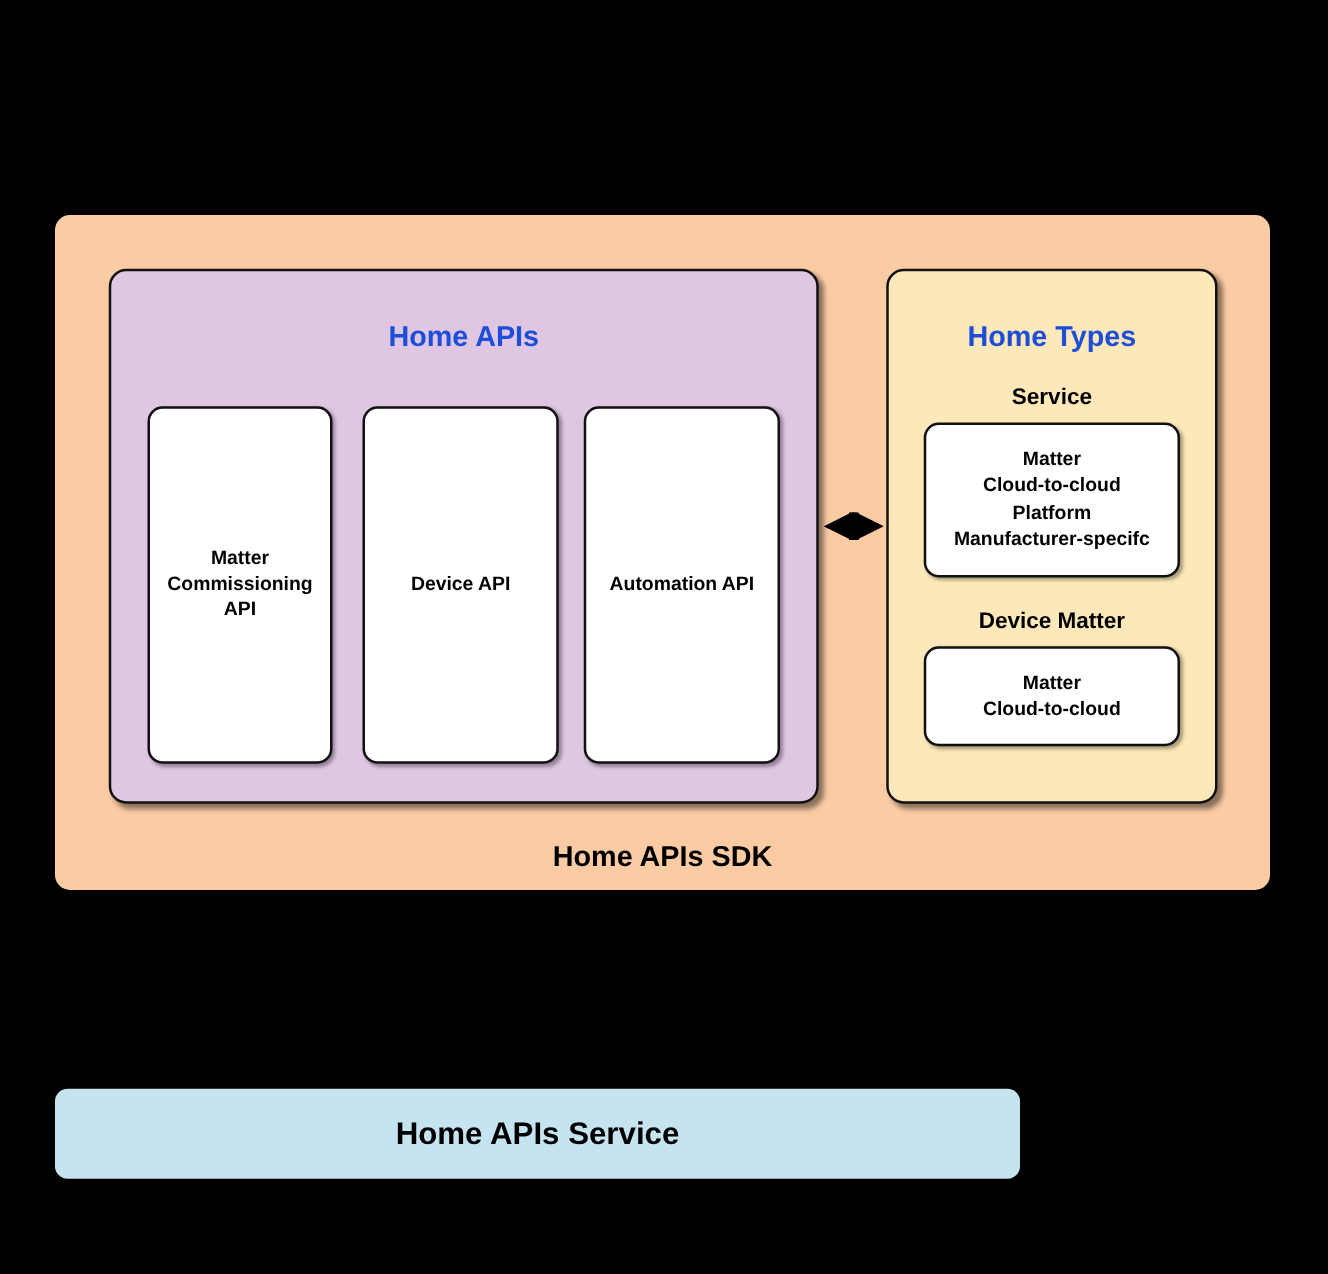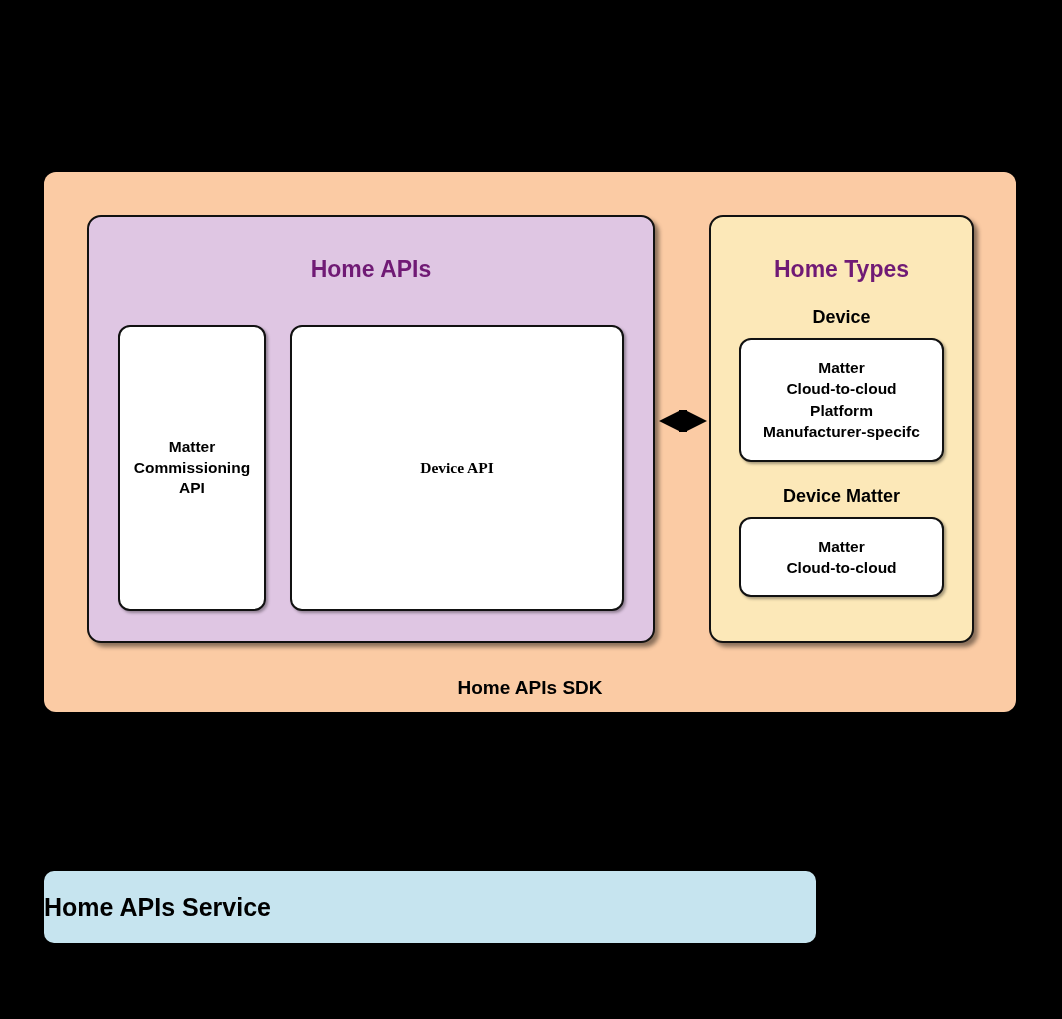--- a/index.html
+++ b/index.html
@@ -50,21 +50,21 @@
     background: #FBCBA4;
     border-radius: 12px;
   }
 
   .sdk-label {
     position: absolute;
     left: 0;
     right: 0;
     bottom: 13px;
     text-align: center;
-    font-size: 19px;
+    font-size: 23px;
     font-weight: bold;
     color: #000000;
   }
 
   
   .home-apis-panel {
     position: absolute;
     left: 43px;
     top: 43px;
     width: 568px;
@@ -75,21 +75,21 @@
     box-shadow: 4px 4px 4px rgba(0,0,0,0.45);
   }
   .panel-title {
     position: absolute;
     left: 0;
     right: 0;
     top: 39px;
     text-align: center;
     font-size: 23px;
     font-weight: bold;
-    color: #701a75;
+    color: #1d4ed8;
   }
 
   
   .apis-columns {
     position: absolute;
     left: 29px;
     right: 29px;
     top: 108px;
     bottom: 30px;
     display: flex;
@@ -112,21 +112,20 @@
   }
 
   .api-card.tall { flex: 0 0 148px; }
   .api-card.tall.wide { flex: 0 0 150px; }
 
   .api-stack {
     flex: 1 1 auto;
     display: flex;
     flex-direction: row;
     gap: 20px;
-    font-family: Liberation Serif, serif;
   }
   .api-stack .api-card { flex: 1 1 0; }
 
   
   .home-types-panel {
     position: absolute;
     left: 665px;
     top: 43px;
     width: 265px;
     height: 428px;
@@ -180,20 +179,21 @@
   .service-bar {
     position: absolute;
     left: 44px;
     top: 871px;
     width: 772px;
     height: 72px;
     background: #C6E4EF;
     border-radius: 10px;
     display: flex;
     align-items: center;
+    justify-content: center;
   }
   .service-label {
     color: #000000;
     font-size: 25px;
     font-weight: bold;
   }
 
   .multi-line { white-space: pre-line; }
 </style>
 </head>
@@ -208,40 +208,41 @@
       <div class="panel-title">Home APIs</div>
 
       <div class="apis-columns">
         <div class="api-card tall multi-line">Matter
 Commissioning
 API</div>
 
 
         <div class="api-stack">
           <div class="api-card">Device API</div>
+          <div class="api-card">Automation API</div>
         </div>
       </div>
     </div>
 
     <svg class="connector-arrow" viewBox="0 0 56 22">
       <defs>
         <marker id="arrHead" markerWidth="7" markerHeight="7" refX="6" refY="3.5" orient="auto" markerUnits="strokeWidth">
           <path d="M0,0 L7,3.5 L0,7 z" fill="#000000"></path>
         </marker>
         <marker id="arrTail" markerWidth="7" markerHeight="7" refX="1" refY="3.5" orient="auto" markerUnits="strokeWidth">
           <path d="M7,0 L0,3.5 L7,7 z" fill="#000000"></path>
         </marker>
       </defs>
       <line x1="8" y1="11" x2="48" y2="11" stroke="#000000" stroke-width="4" marker-start="url(#arrTail)" marker-end="url(#arrHead)"></line>
     </svg>
 
     <div class="home-types-panel">
       <div class="panel-title">Home Types</div>
 
-      <div class="group-heading">Device</div>
+      <div class="group-heading">Service</div>
       <div class="types-card traits-card multi-line">Matter
 Cloud-to-cloud
 Platform
 Manufacturer-specifc</div>
 
       <div class="group-heading">Device Matter</div>
       <div class="types-card device-card multi-line">Matter
 Cloud-to-cloud</div>
     </div>
 

